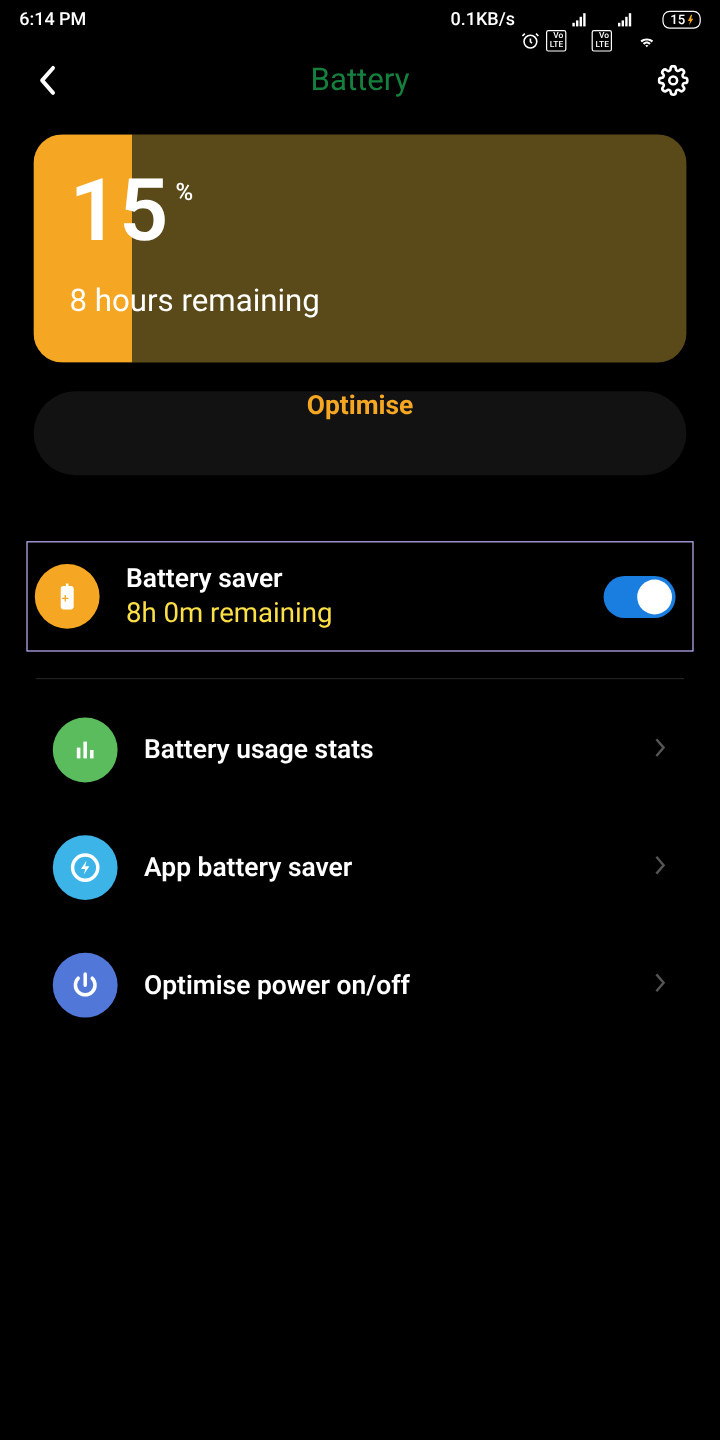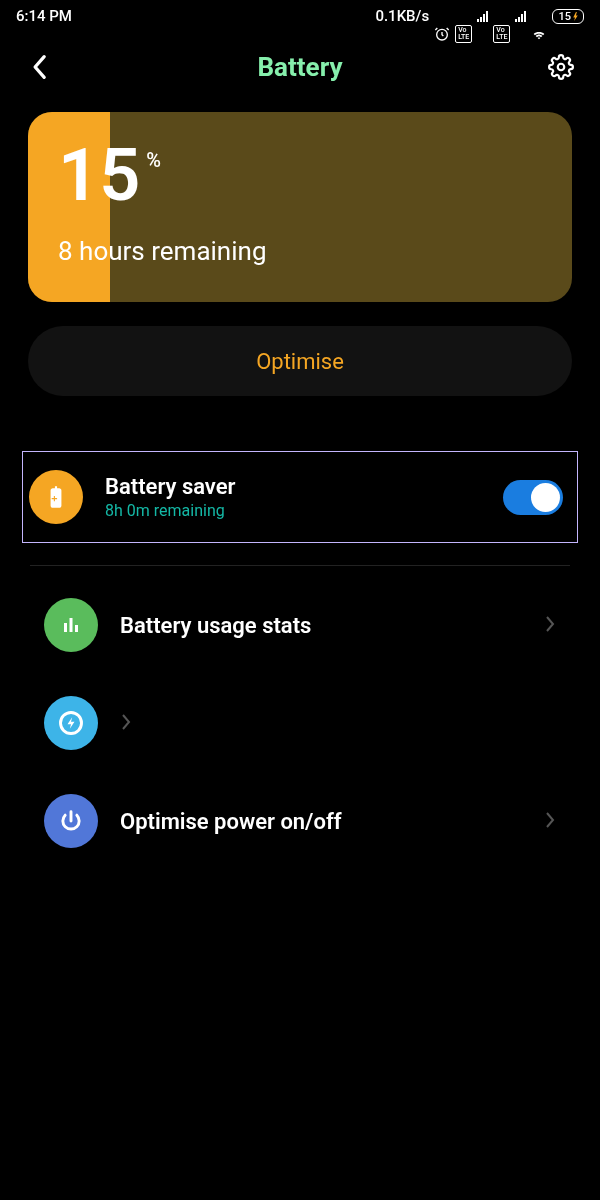--- a/index.html
+++ b/index.html
@@ -16,20 +16,21 @@
       overflow: hidden;
     }
     .status-bar {
       display: flex;
       justify-content: space-between;
       align-items: center;
       padding: 8px 16px;
       height: 32px;
       font-size: 15px;
       font-weight: 500;
+      text-align: right;
     }
     .status-left {
       display: flex;
       align-items: center;
     }
     .status-right {
       display: flex;
       align-items: center;
       gap: 5px;
     }
@@ -46,22 +47,22 @@
     }
     .back-btn {
       width: 30px;
       height: 30px;
       display: flex;
       align-items: center;
       justify-content: center;
     }
     .header-title {
       font-size: 26px;
-      font-weight: 700;
-      color: #86efac;
+      font-weight: 400;
+      color: #15803d;
     }
     .settings-btn {
       width: 30px;
       height: 30px;
       display: flex;
       align-items: center;
       justify-content: center;
     }
     .battery-card {
       margin: 0 28px;
@@ -109,25 +110,24 @@
       font-size: 26px;
       color: #fff;
       margin-bottom: 8px;
     }
     .optimise-btn {
       margin: 24px 28px 0;
       height: 70px;
       background: #121212;
       border-radius: 35px;
       display: flex;
-      align-items: center;
       justify-content: center;
       color: #f5a623;
       font-size: 22px;
-      font-weight: 400;
+      font-weight: 700;
     }
     .spacer {
       height: 55px;
     }
     .highlight-box {
       border: 1px solid #c4b5fd;
       margin: 0 22px;
       padding: 18px 6px;
       display: flex;
       align-items: center;
@@ -153,22 +153,22 @@
     .icon-blue { background: #5177d8; }
     .item-text {
       flex: 1;
     }
     .item-title {
       font-size: 22px;
       font-weight: 600;
       color: #fff;
     }
     .item-subtitle {
-      font-size: 16px;
-      color: #14b8a6;
+      font-size: 23px;
+      color: #fde047;
       margin-top: 2px;
     }
     .toggle {
       width: 60px;
       height: 35px;
       background: #1a7de0;
       border-radius: 20px;
       position: relative;
       margin-right: 8px;
     }
@@ -327,20 +327,23 @@
   </div>
 </div>
 
 <div class="list-item">
   <div class="item-icon icon-lblue">
     <svg width="28" height="28" viewBox="0 0 24 24" fill="#fff">
         <circle cx="12" cy="12" r="9" fill="none" stroke="#fff" stroke-width="2.5"></circle>
         <path d="M13 7l-4 6h3l-1 4 4-6h-3l1-4z"></path>
       </svg>
   </div>
+  <div class="item-text">
+    <div class="item-title">App battery saver</div>
+  </div>
   <div class="chevron">
     <svg width="12" height="20" viewBox="0 0 12 20" fill="none" stroke="#555" stroke-width="2">
         <path d="M3 3l6 7-6 7"></path>
       </svg>
   </div>
 </div>
 
 <div class="list-item">
   <div class="item-icon icon-blue">
     <svg width="28" height="28" viewBox="0 0 24 24" fill="none" stroke="#fff" stroke-width="2.5" stroke-linecap="round">

